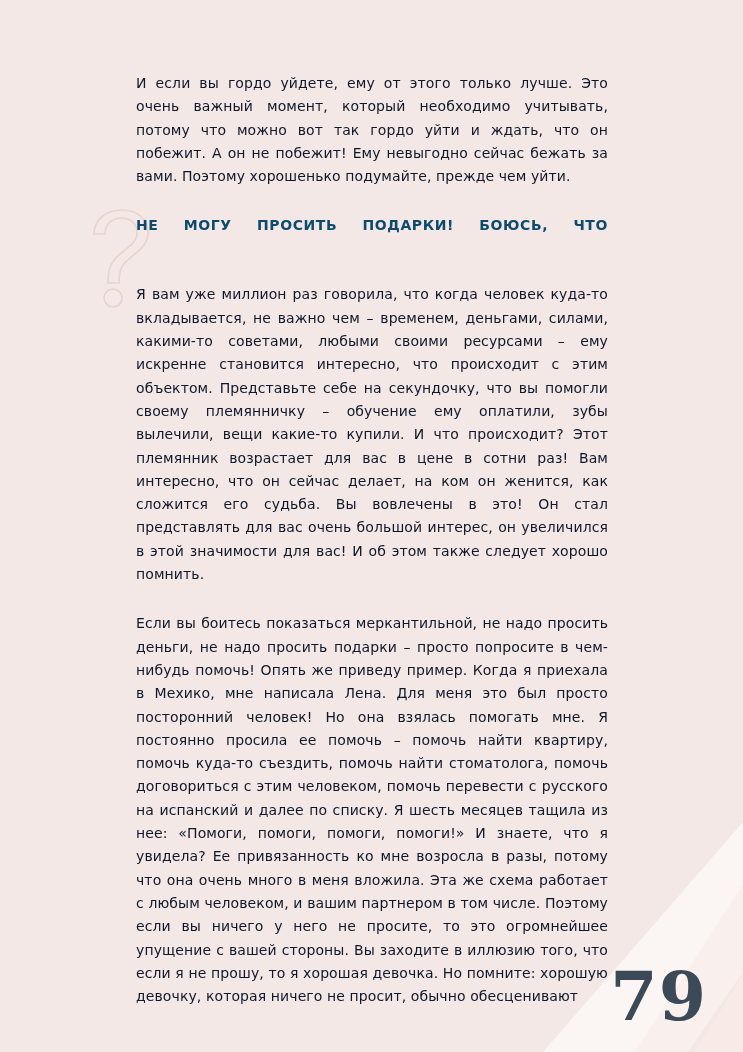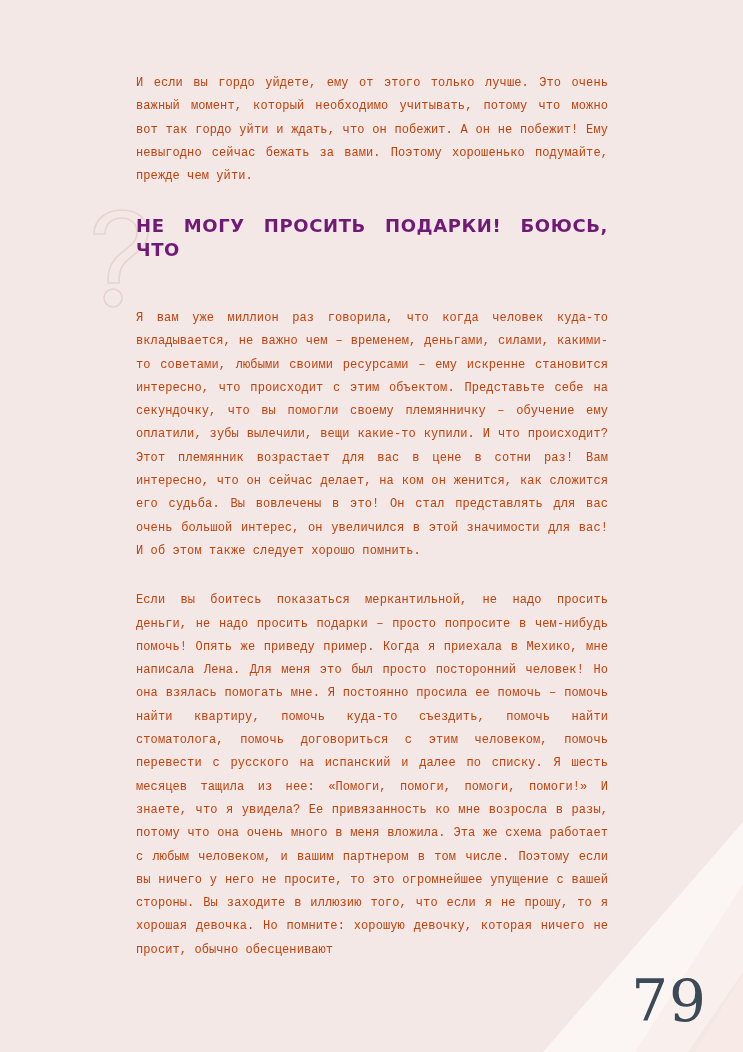--- a/index.html
+++ b/index.html
@@ -48,40 +48,39 @@
   .content {
     position: absolute;
     left: 136px;
     top: 72px;
     width: 472px;
     z-index: 2;
   }
 
   p.body-text {
     margin: 0 0 22px 0;
-    font-size: 12px;
+    font-size: 14px;
     line-height: 23.3px;
-    color: #c2410c;
+    color: #0f172a;
     text-align: justify;
     text-justify: inter-word;
     letter-spacing: 0.1px;
     hyphens: none;
-    font-family: Liberation Mono, monospace;
   }
 
   p.body-text.tight-after {
     margin-bottom: 26px;
   }
 
   h2.section-heading {
     margin: 0 0 22px 0;
-    font-size: 18px;
+    font-size: 14px;
     line-height: 23.5px;
     font-weight: bold;
-    color: #701a75;
+    color: #0c4a6e;
     text-align: justify;
     text-justify: inter-word;
     letter-spacing: 0.6px;
     text-transform: uppercase;
     position: relative;
     z-index: 2;
   }
   h2.section-heading::after {
     content: "";
     display: inline-block;
@@ -96,23 +95,23 @@
     text-align: justify;
     text-align-last: justify;
   }
 
   
   .page-number {
     position: absolute;
     right: 36px;
     bottom: 22px;
     font-family: "DejaVu Serif", "Liberation Serif", serif;
-    font-size: 58px;
+    font-size: 68px;
     line-height: 1;
-    font-weight: 400;
+    font-weight: 700;
     color: #3c4a57;
     letter-spacing: 1px;
     z-index: 3;
   }
 </style>
 </head>
 <body>
 
 <div class="page">
 

